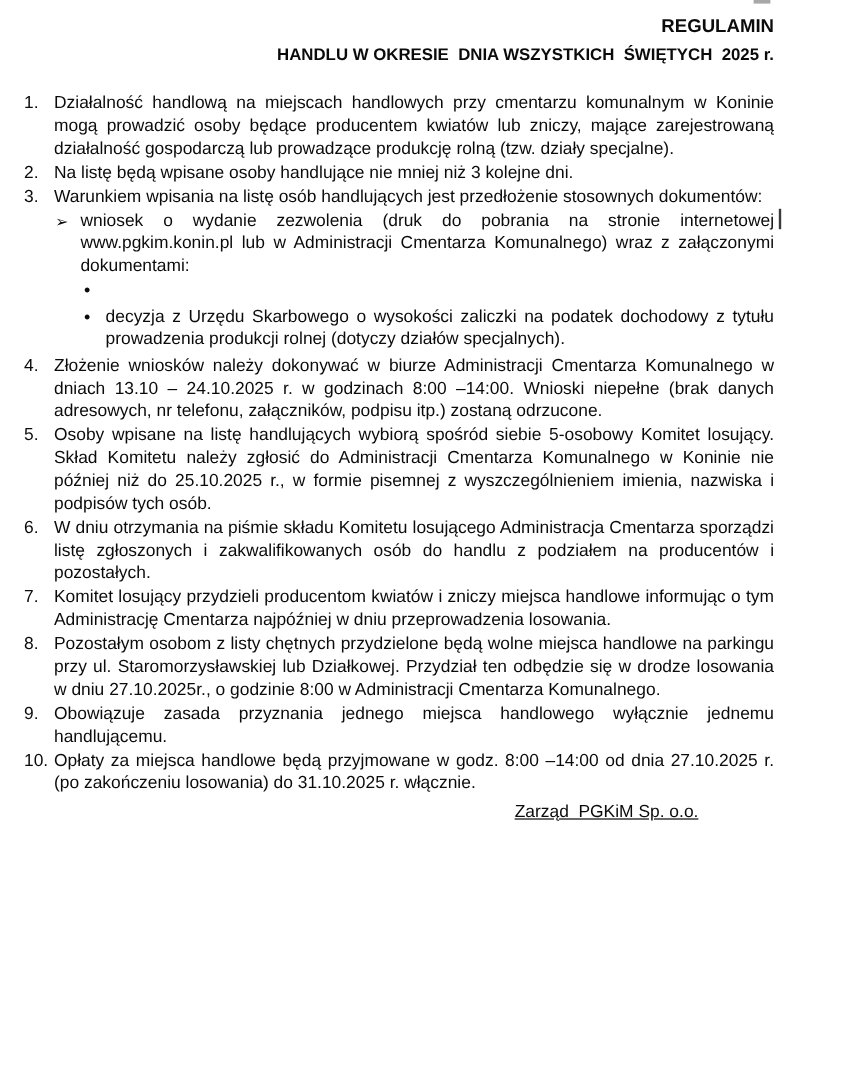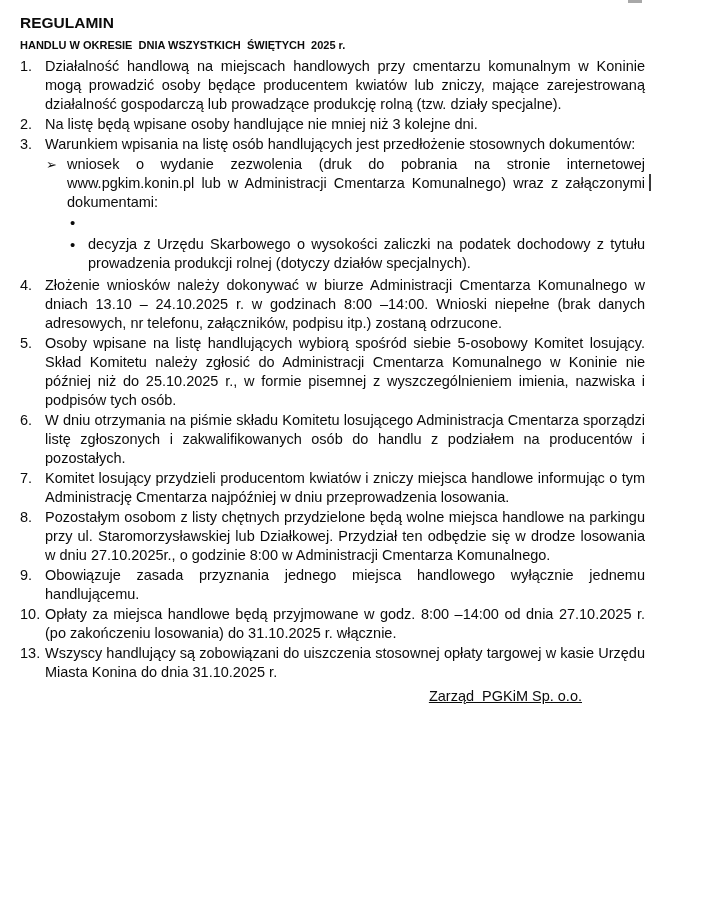--- a/index.html
+++ b/index.html
@@ -8,23 +8,23 @@
     width: 707px;
     height: 900px;
     background: #ffffff;
     overflow: hidden;
     font-family: "Liberation Sans", sans-serif;
     font-size: 14.5px;
     line-height: 19px;
     color: #0b0b0b;
   }
   .content { padding: 0 62px 0 20px; }
-  .titles { text-align: left; padding-top: 12px; font-weight: bold; }
+  .titles { text-align: right; padding-top: 12px; margin-bottom: 20px; font-weight: bold; }
   .title1 { font-size: 15.5px; line-height: 22px; white-space: pre-wrap; }
-  .title2 { font-size: 11px; line-height: 23px; white-space: pre-wrap; }
+  .title2 { font-size: 14px; line-height: 23px; white-space: pre-wrap; }
 
   .item { display: flex; margin-bottom: 1px; }
   .num  { width: 25px; flex-shrink: 0; }
   .txt  { flex: 1 1 auto; text-align: justify; }
 
   .sub1 { padding-left: 26px; }
   .sub1 .num { width: 21px; }
   .sub2 { padding-left: 50px; }
   .sub2 .num { width: 18px; }
   .gap-top { margin-top: 3px; }
@@ -116,21 +116,17 @@
       <span class="txt">Obowiązuje zasada przyznania jednego miejsca handlowego wyłącznie jednemu handlującemu.</span>
     </div>
 
     <div class="item">
       <span class="num">10.</span>
       <span class="txt">Opłaty za miejsca handlowe będą przyjmowane w godz. 8:00 –14:00 od dnia 27.10.2025 r. (po zakończeniu losowania) do 31.10.2025 r. włącznie.</span>
     </div>
 
 
 
-    <div class="item">
-      <span class="num">13.</span>
-      <span class="txt">Wszyscy handlujący są zobowiązani do uiszczenia stosownej opłaty targowej w kasie Urzędu Miasta Konina do dnia 31.10.2025 r.</span>
-    </div>
 
     <div class="signature-row">Zarząd  PGKiM Sp. o.o.</div>
 
   </div>
 </div>
 
 </body></html>

